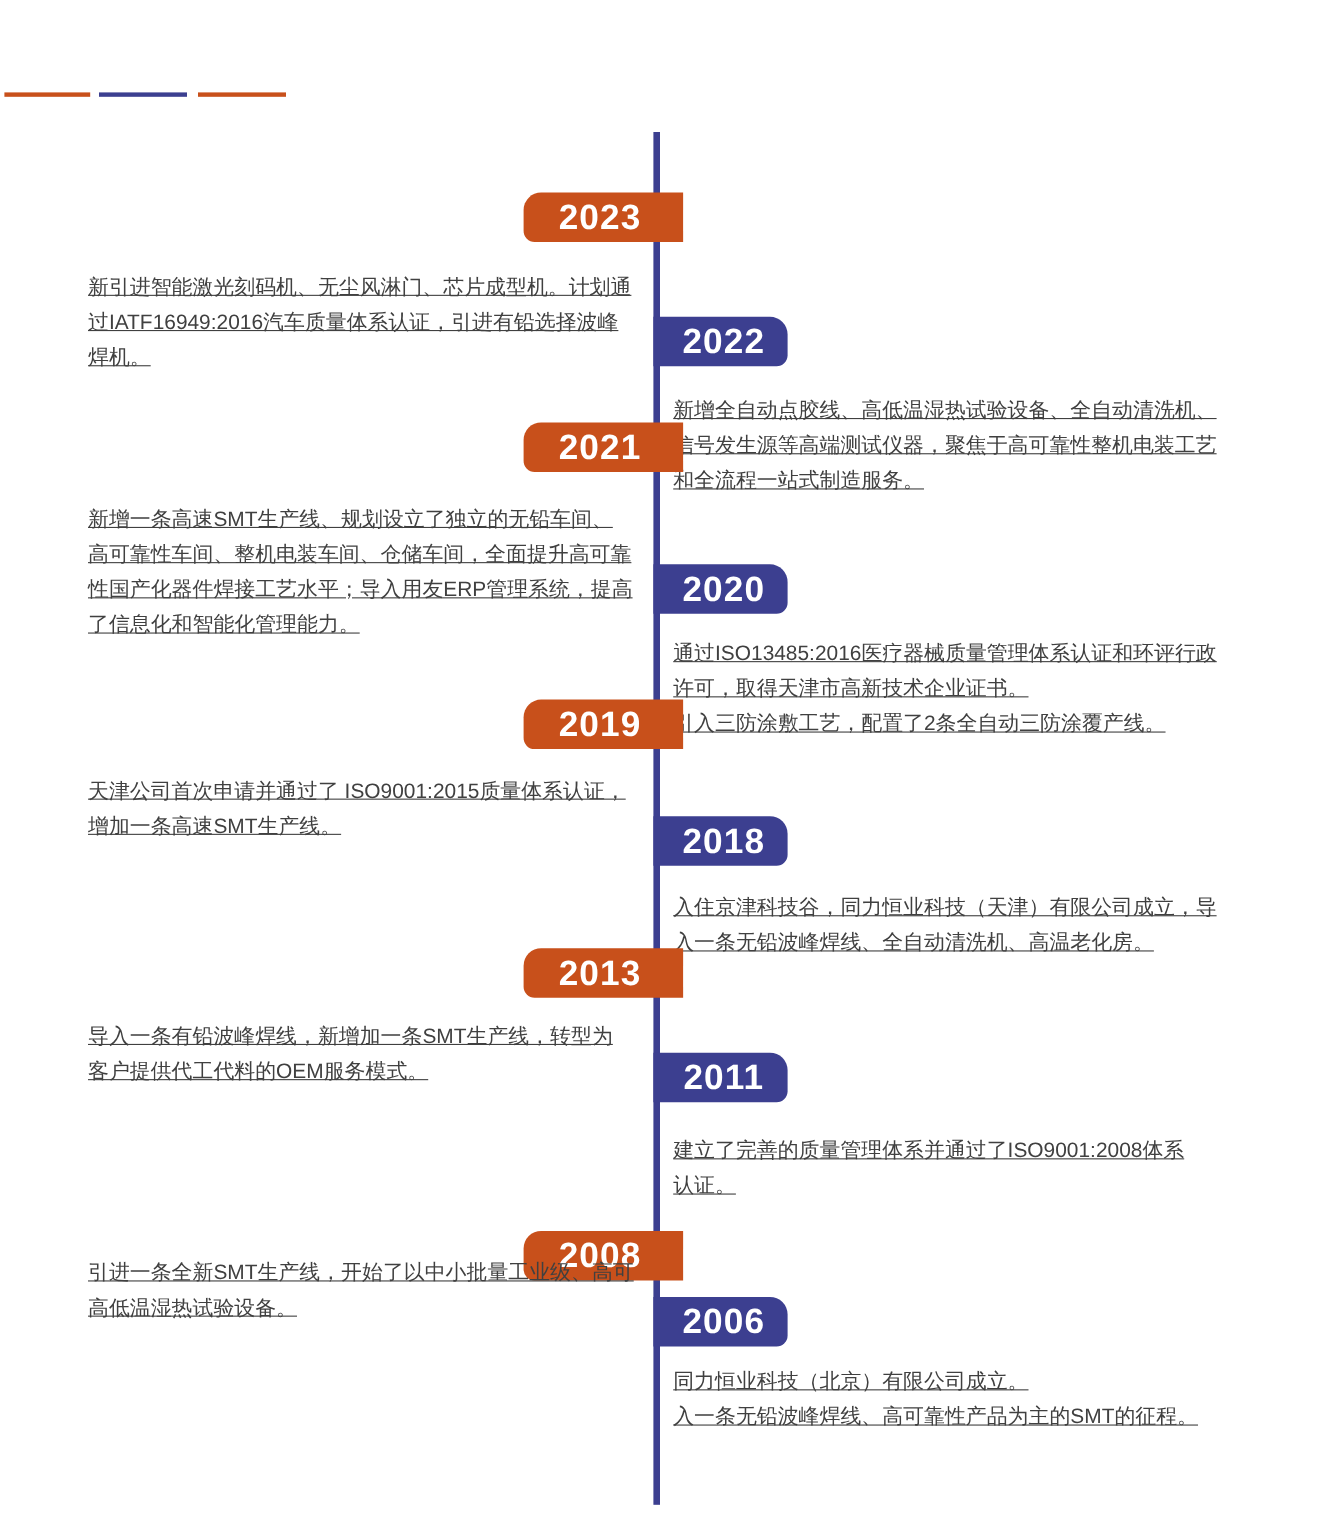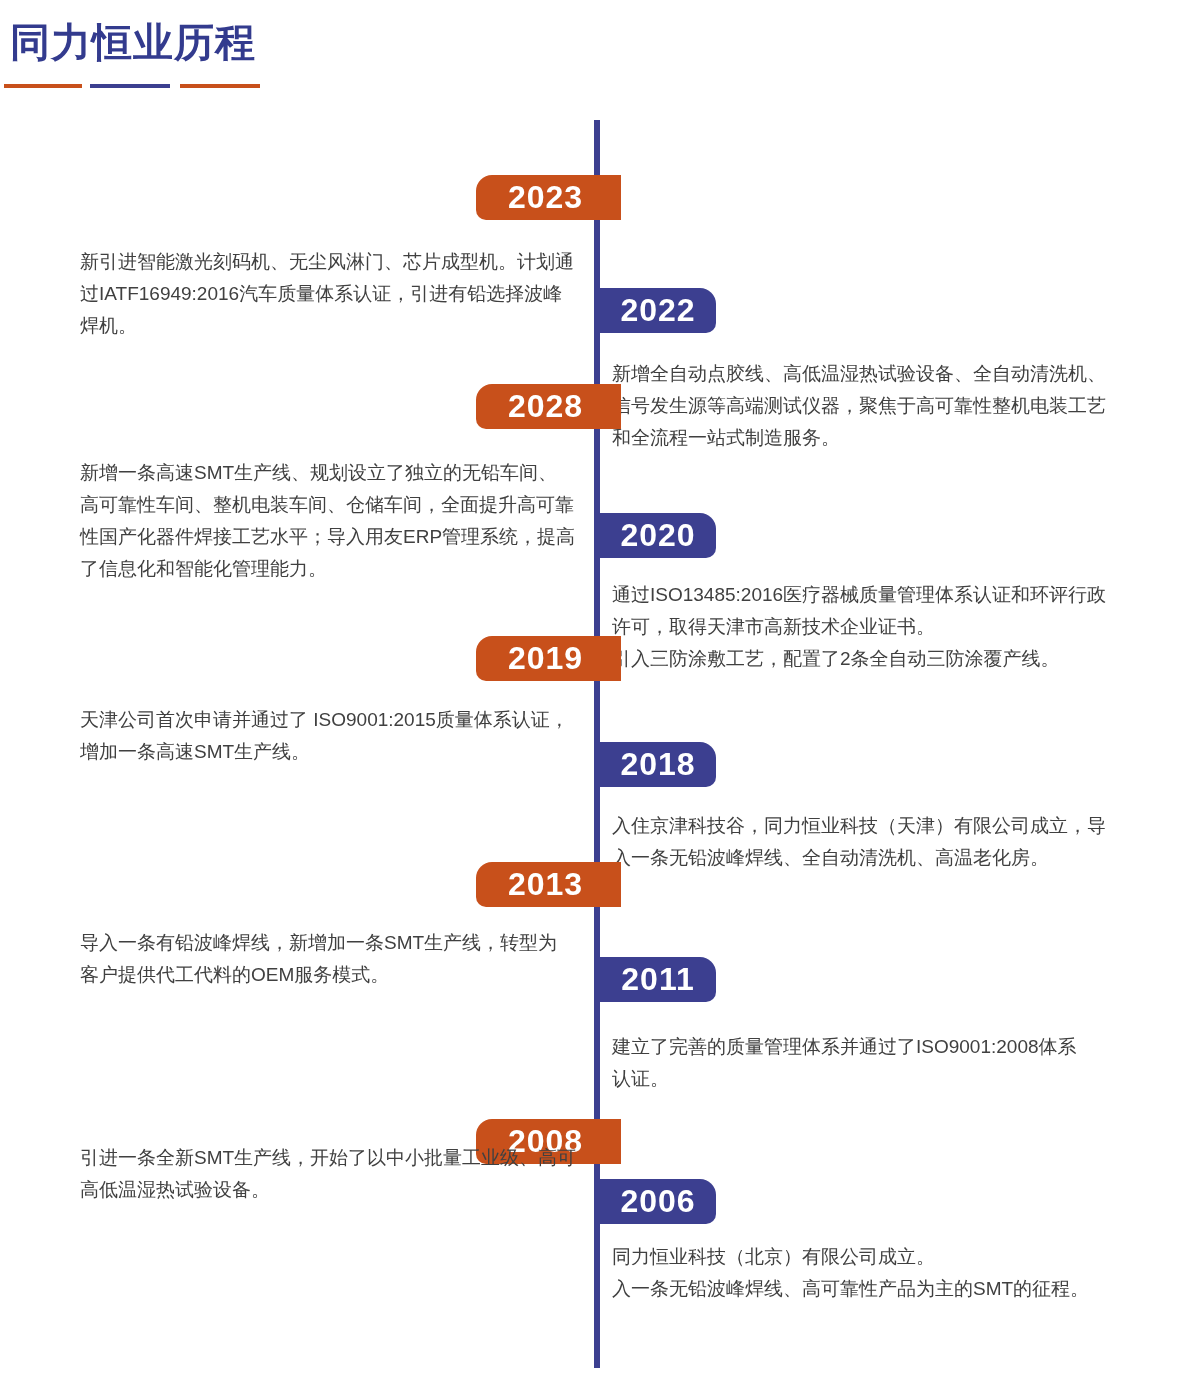--- a/index.html
+++ b/index.html
@@ -54,20 +54,21 @@
     border-radius:0 16px 10px 0;
     padding-left:6px;
     text-align:right;
   }
   .desc{
     position:absolute;
     font-size:19px;line-height:32px;
     color:var(--body,#404040);
     white-space:pre-line;
     z-index:2;
+    text-decoration:underline;
   }
   .desc-left{left:80px;width:512px;}
   .desc-right{left:612px;width:522px;}
 
   
   .it0 .badge{top:175px}  .it0 .desc{top:246px}
   .it1 .badge{top:288px}  .it1 .desc{top:358px}
   .it2 .badge{top:384px}  .it2 .desc{top:457px}
   .it3 .badge{top:513px}  .it3 .desc{top:579px}
   .it4 .badge{top:636px}  .it4 .desc{top:704px}
@@ -75,21 +76,20 @@
   .it6 .badge{top:862px}  .it6 .desc{top:927px}
   .it7 .badge{top:957px}  .it7 .desc{top:1031px}
   .it8 .badge{top:1119px} .it8 .desc{top:1142px}
   .it9 .badge{top:1179px} .it9 .desc{top:1241px}
 </style>
 </head>
 <body>
 
 <div class="canvas">
 
-  <h1 class="page-title">同力恒业历程</h1>
   <div class="title-bar bar-orange bar-1"></div>
   <div class="title-bar bar-indigo bar-2"></div>
   <div class="title-bar bar-orange bar-3"></div>
 
   <div class="timeline-line"></div>
 
   <div class="it0">
     <div class="badge badge-left">2023</div>
     <div class="desc desc-left">新引进智能激光刻码机、无尘风淋门、芯片成型机。计划通
 过IATF16949:2016汽车质量体系认证，引进有铅选择波峰
@@ -97,21 +97,21 @@
   </div>
 
   <div class="it1">
     <div class="badge badge-right">2022</div>
     <div class="desc desc-right">新增全自动点胶线、高低温湿热试验设备、全自动清洗机、
 信号发生源等高端测试仪器，聚焦于高可靠性整机电装工艺
 和全流程一站式制造服务。</div>
   </div>
 
   <div class="it2">
-    <div class="badge badge-left">2028</div>
+    <div class="badge badge-left">2021</div>
     <div class="desc desc-left">新增一条高速SMT生产线、规划设立了独立的无铅车间、
 高可靠性车间、整机电装车间、仓储车间，全面提升高可靠
 性国产化器件焊接工艺水平；导入用友ERP管理系统，提高
 了信息化和智能化管理能力。</div>
   </div>
 
   <div class="it3">
     <div class="badge badge-right">2020</div>
     <div class="desc desc-right">通过ISO13485:2016医疗器械质量管理体系认证和环评行政
 许可，取得天津市高新技术企业证书。

